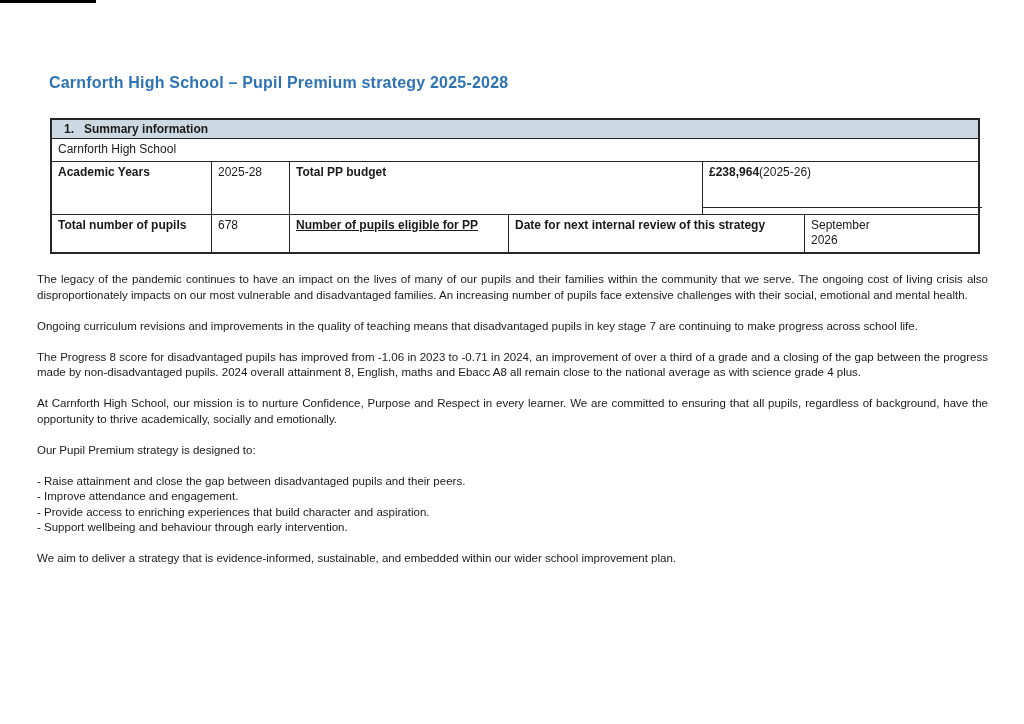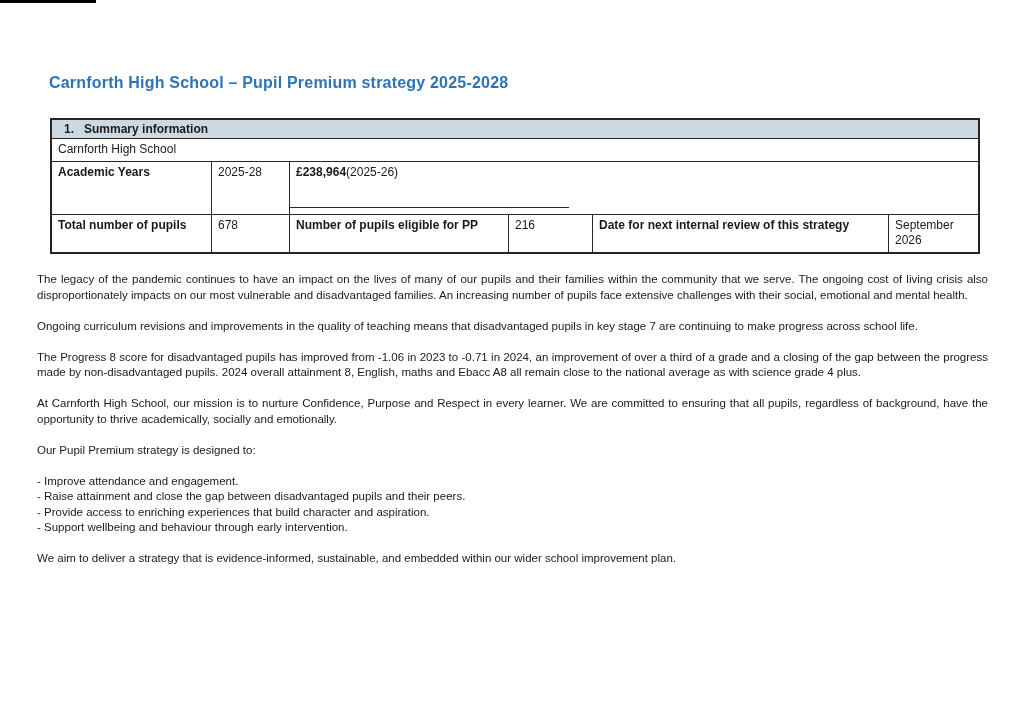--- a/index.html
+++ b/index.html
@@ -67,21 +67,21 @@
   .row-years .c4 { flex: 0 0 279px; padding: 0; display: flex; flex-direction: column; }
   .budget-inner {
     height: 46px;
     border-bottom: 1px solid var(--border);
     padding: 3px 6px;
   }
 
   .row-pupils { height: 37px; }
   .row-pupils .c1 { flex: 0 0 160px; }
   .row-pupils .c2 { flex: 0 0 78px; }
-  .row-pupils .c3 { flex: 0 0 219px; }
+  .row-pupils .c3 { flex: 0 0 219px; text-decoration: underline; }
   .row-pupils .c4 { flex: 0 0 84px; }
   .row-pupils .c5 { flex: 0 0 296px; line-height: 14.5px; }
   .row-pupils .c6 { flex: 0 0 93px; line-height: 14.5px; }
 
   
   .body-text {
     position: absolute; left: 37px; top: 272px;
     width: 951px;
     font-size: 11.5px;
     line-height: 15.5px;
@@ -105,48 +105,48 @@
     <span>Summary information</span>
   </div>
 
   <div class="t-row row-school">
     <div class="t-cell c2">Carnforth High School</div>
   </div>
 
   <div class="t-row row-years">
     <div class="t-cell c1 bold">Academic Years</div>
     <div class="t-cell c2">2025-28</div>
+    <div class="t-cell c3 bold">Total PP budget</div>
     <div class="t-cell c4">
       <div class="budget-inner">
         <span class="bold">£238,964</span><span>(2025-26)</span>
       </div>
     </div>
   </div>
 
   <div class="t-row row-pupils">
     <div class="t-cell c1 bold">Total number of pupils</div>
     <div class="t-cell c2">678</div>
     <div class="t-cell c3 bold">Number of pupils eligible for PP</div>
-    <div class="t-cell c4">216</div>
     <div class="t-cell c5 bold">Date for next internal review of this strategy</div>
     <div class="t-cell c6">September 2026</div>
   </div>
 
 </div>
 
 <div class="body-text">
 
   <p class="just">The legacy of the pandemic continues to have an impact on the lives of many of our pupils and their families within the community that we serve. The ongoing cost of living crisis also disproportionately impacts on our most vulnerable and disadvantaged families. An increasing number of pupils face extensive challenges with their  social, emotional and mental health.</p>
   <p class="just">Ongoing curriculum revisions and improvements in the quality of teaching means that disadvantaged pupils in key stage 7 are continuing to make progress across school life.</p>
   <p class="just">The Progress 8 score for disadvantaged pupils has improved from -1.06 in 2023 to -0.71 in 2024, an improvement of over a third of a grade and a closing of the gap between the progress made by non-disadvantaged pupils. 2024 overall attainment 8, English, maths and Ebacc A8 all remain close to the national average as with science grade 4 plus.</p>
   <p class="just">At Carnforth High School, our mission is to nurture Confidence, Purpose and Respect in every learner. We are committed to ensuring that all pupils, regardless of background, have the opportunity to thrive academically, socially and emotionally.</p>
 
   <p>Our Pupil Premium strategy is designed to:</p>
 
   <div class="points">
+    <div>- Raise attainment and close the gap between disadvantaged pupils and their peers.</div>
     <div>- Improve attendance and engagement.</div>
-    <div>- Raise attainment and close the gap between disadvantaged pupils and their peers.</div>
     <div>- Provide access to enriching experiences that build character and aspiration.</div>
     <div>- Support wellbeing and behaviour through early intervention.</div>
   </div>
 
   <p>We aim to deliver a strategy that is evidence-informed, sustainable, and embedded within our wider school improvement plan.</p>
 </div>
 
 </body></html>

